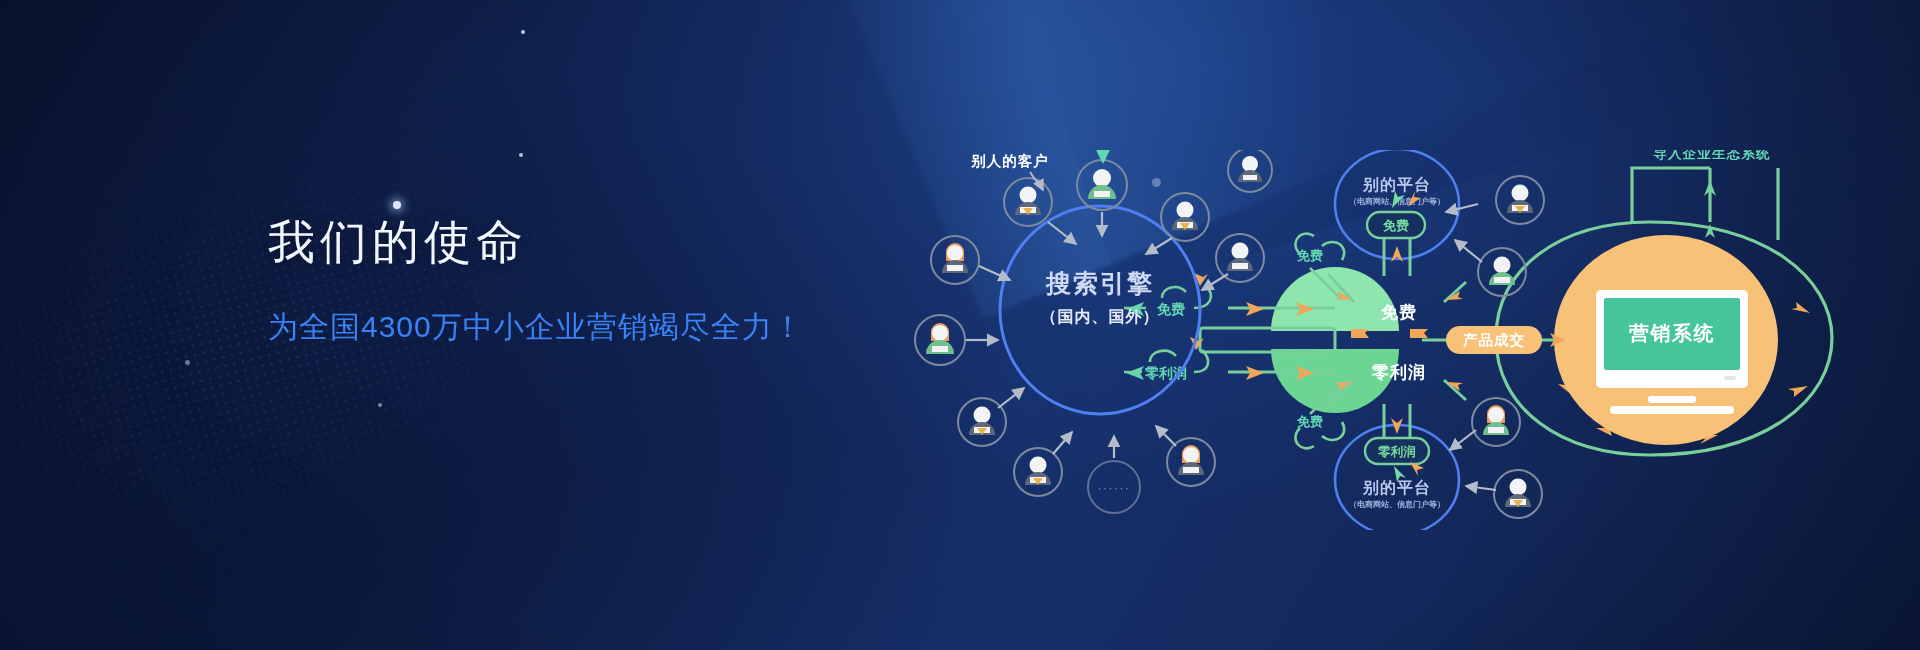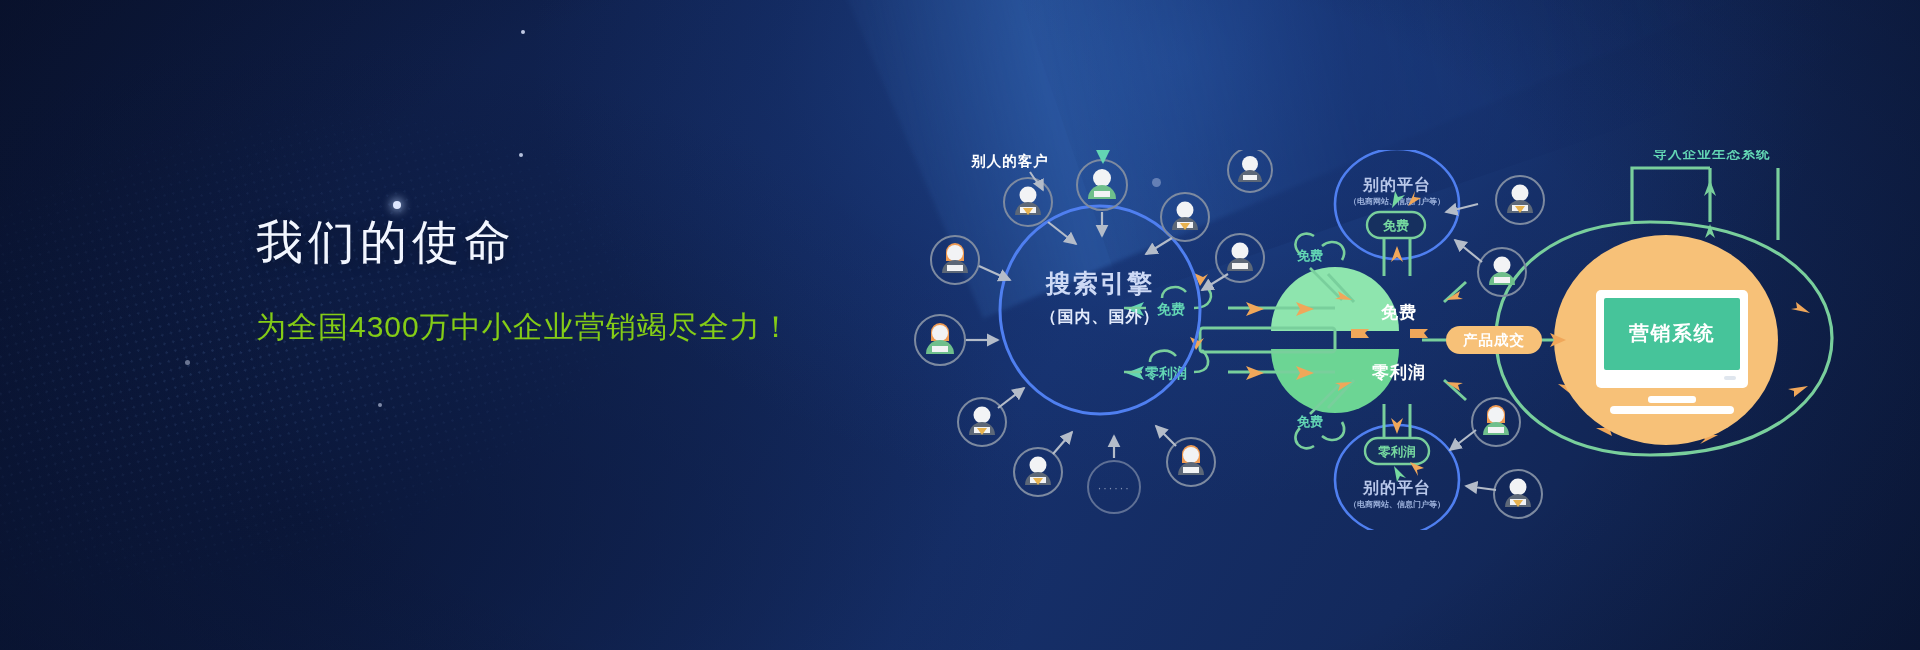--- a/index.html
+++ b/index.html
@@ -26,24 +26,24 @@
     background-size:9px 9px;transform:rotate(-14deg);transform-origin:0 100%;
     -webkit-mask-image:radial-gradient(560px 300px at 360px 260px, #000 0%, rgba(0,0,0,.35) 55%, rgba(0,0,0,0) 80%);
             mask-image:radial-gradient(560px 300px at 360px 260px, #000 0%, rgba(0,0,0,.35) 55%, rgba(0,0,0,0) 80%);}
   .bg-vign{position:absolute;inset:0;
     background:radial-gradient(1300px 760px at 960px 330px, rgba(0,0,0,0) 50%, rgba(5,10,28,.55) 100%);}
 
   .spark{position:absolute;border-radius:50%;background:#dfe8ff;}
   .spark.glow{box-shadow:0 0 9px 3px rgba(190,215,255,.55);}
 
   
-  .copy{position:absolute;left:256px;top:218px;}
+  .copy{position:absolute;left:268px;top:218px;}
   .mission-title{font-size:47px;color:#f2f6ff;letter-spacing:5px;font-weight:400;
     line-height:1;margin:0;text-shadow:0 2px 14px rgba(0,0,0,.35);}
-  .mission-sub{font-size:30px;color:#84cc16;letter-spacing:1px;font-weight:400;
+  .mission-sub{font-size:30px;color:#3b82f6;letter-spacing:1px;font-weight:400;
     margin:0;padding-top:42px;white-space:nowrap;}
 
   
   #diagram{position:absolute;left:910px;top:150px;width:1000px;height:380px;}
   #diagram svg{display:block;}
 </style>
 </head>
 <body>
 
 <div id="stage">

